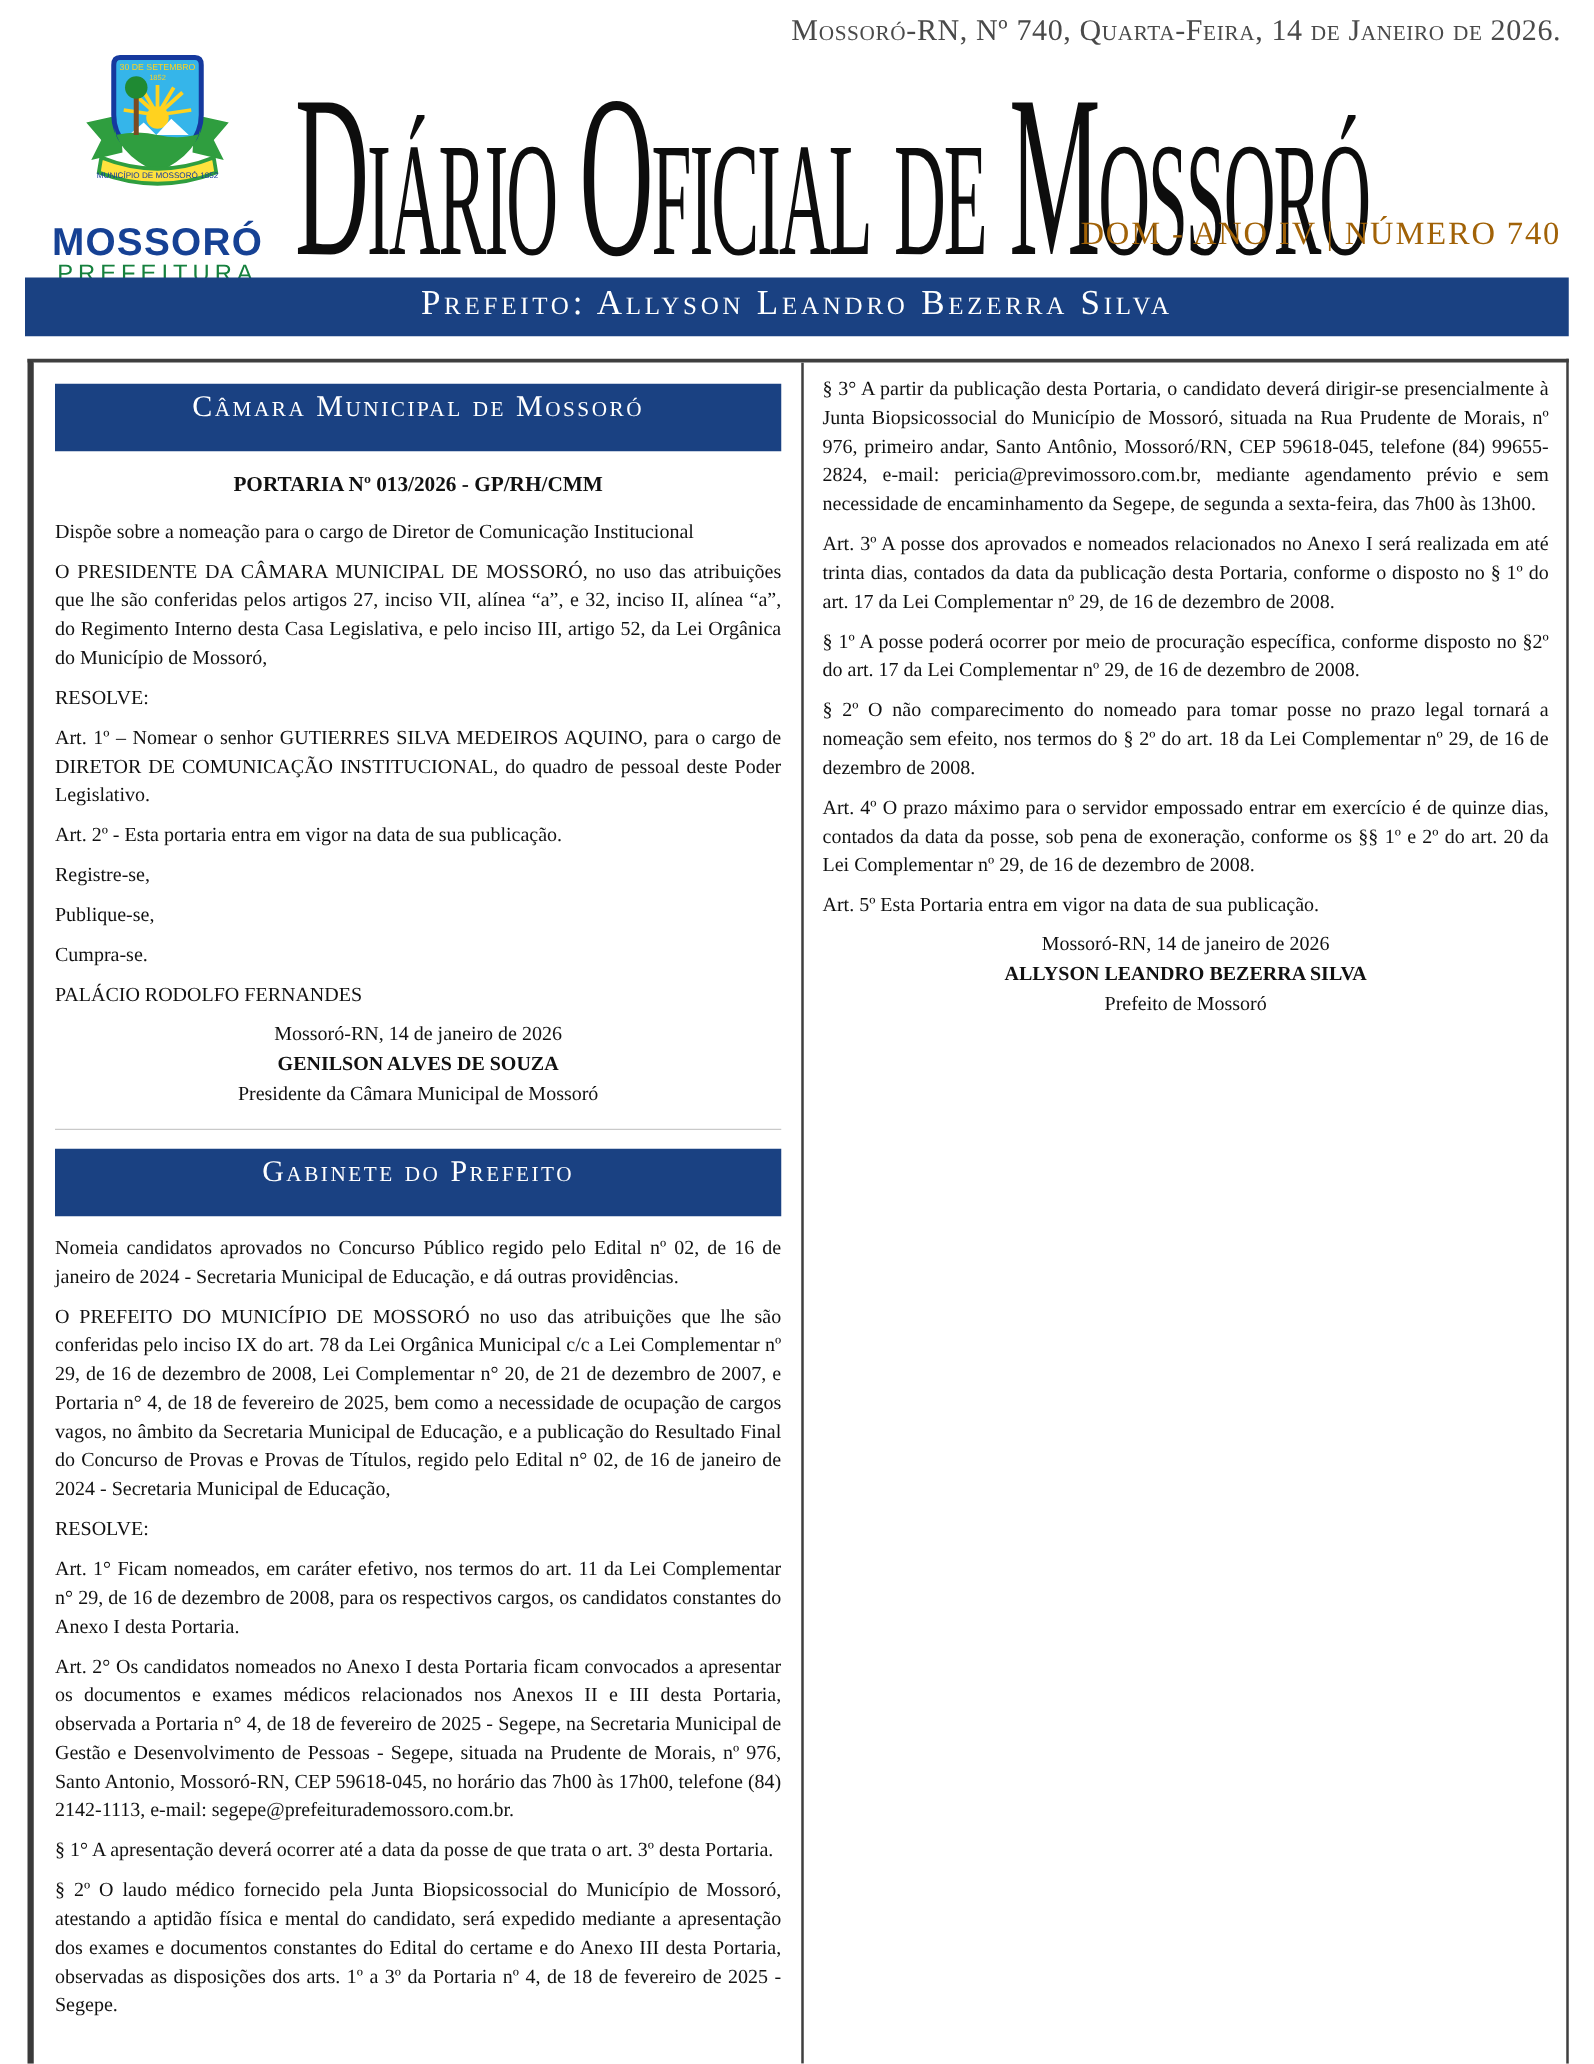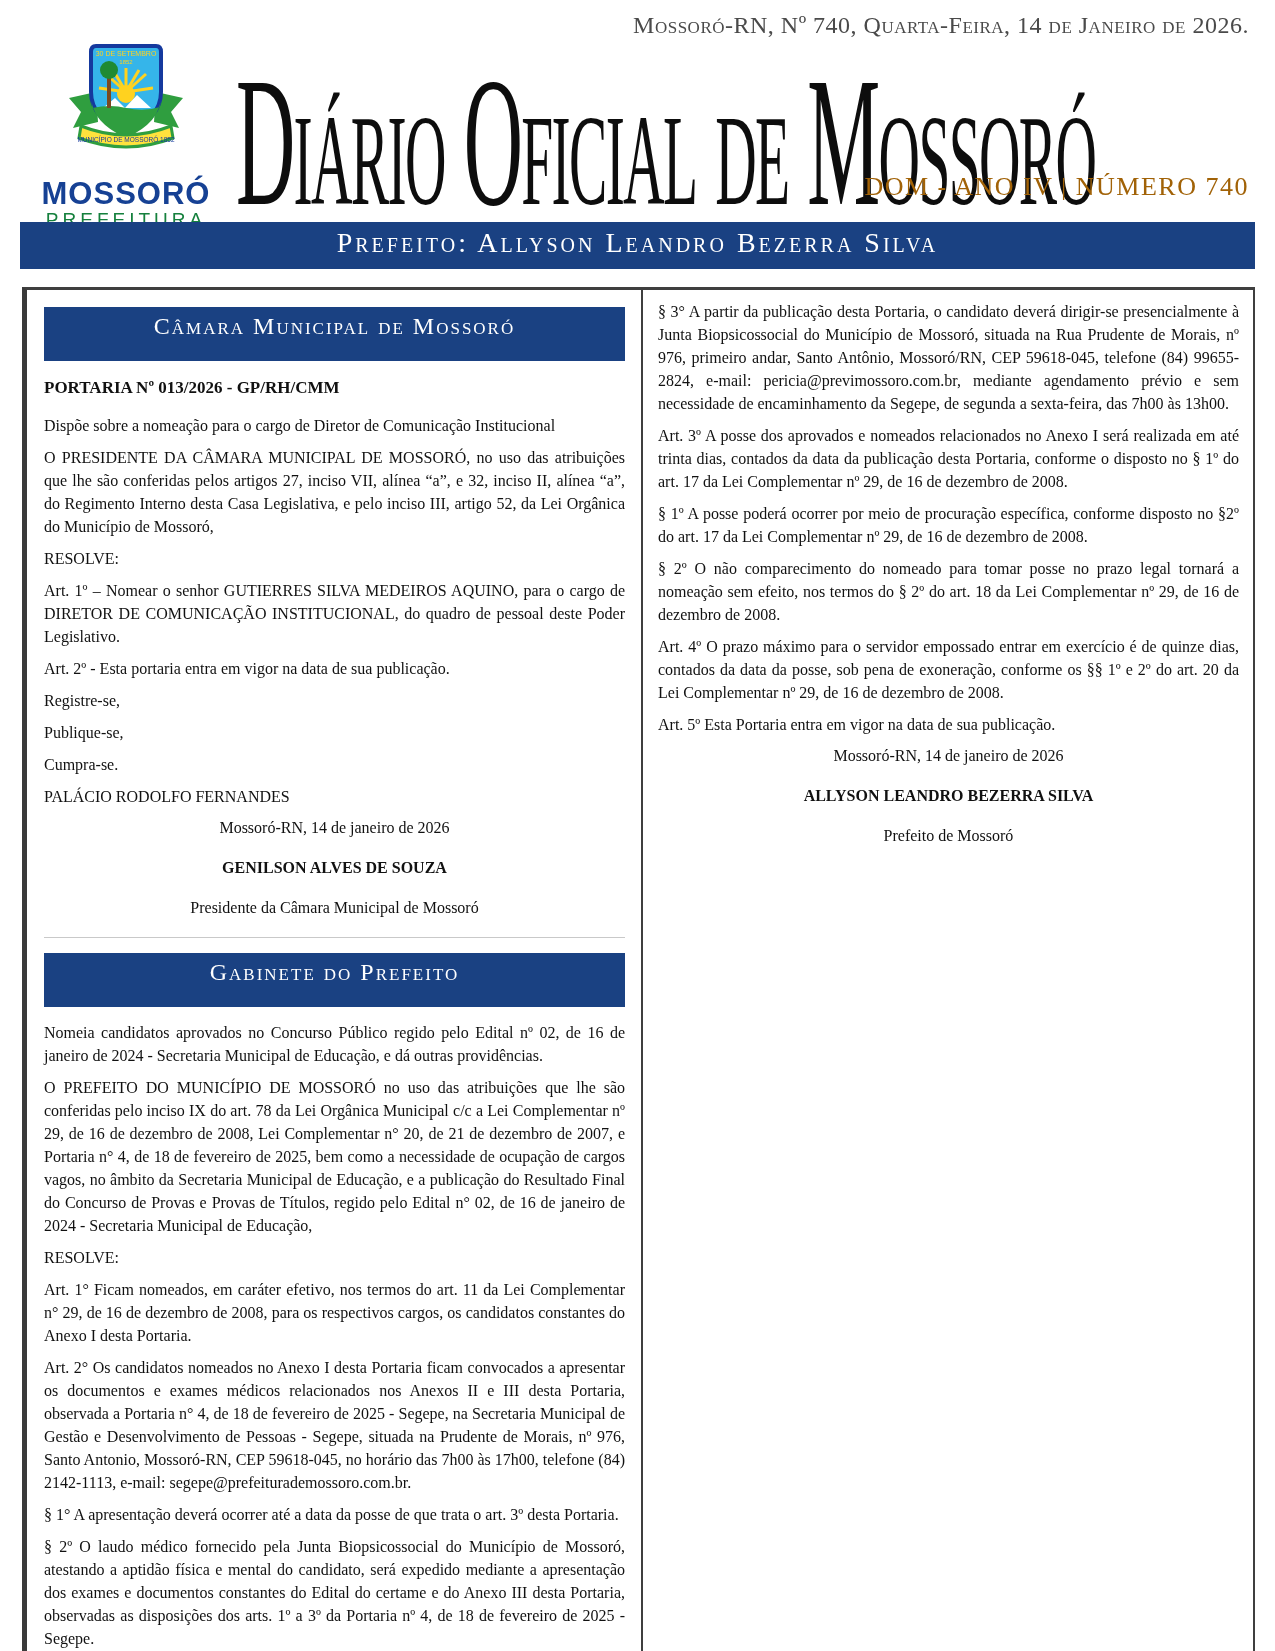--- a/index.html
+++ b/index.html
@@ -42,23 +42,23 @@
   .column{flex:1 1 0;min-width:0;}
   .column.left{border-right:2px solid #3f3f3f;padding:17px 16px 0 17px;}
   .column.right{padding:10px 14px 0 15px;}
 
   
   .section-bar{
     background:#1a4182;color:#fff;text-align:center;
     height:54px;line-height:38px;font-variant:small-caps;font-size:24px;letter-spacing:2px;
     margin:0 0 14px 0;
   }
-  .doc-title{font-weight:bold;font-size:17px;margin:16px 0 14px 0;line-height:1.35;}
+  .doc-title{font-weight:bold;font-size:17px;text-align:center;margin:16px 0 14px 0;line-height:1.35;}
   p.body-p{font-size:16px;line-height:23px;text-align:justify;margin:0 0 9px 0;}
-  p.center{font-size:16px;line-height:22px;text-align:center;margin:18px 0;}
+  p.center{font-size:16px;line-height:22px;text-align:center;margin:2px 0;}
   p.center.bold{font-weight:bold;}
   p.sig-date{margin-top:8px;}
   hr.rule{border:none;border-top:1px solid #c9c9c9;margin:16px 0 15px 0;}
 </style>
 </head>
 <body>
 
 <header>
   <div class="dateline">Mossoró-RN, Nº 740, Quarta-Feira, 14 de Janeiro de 2026.</div>
 

